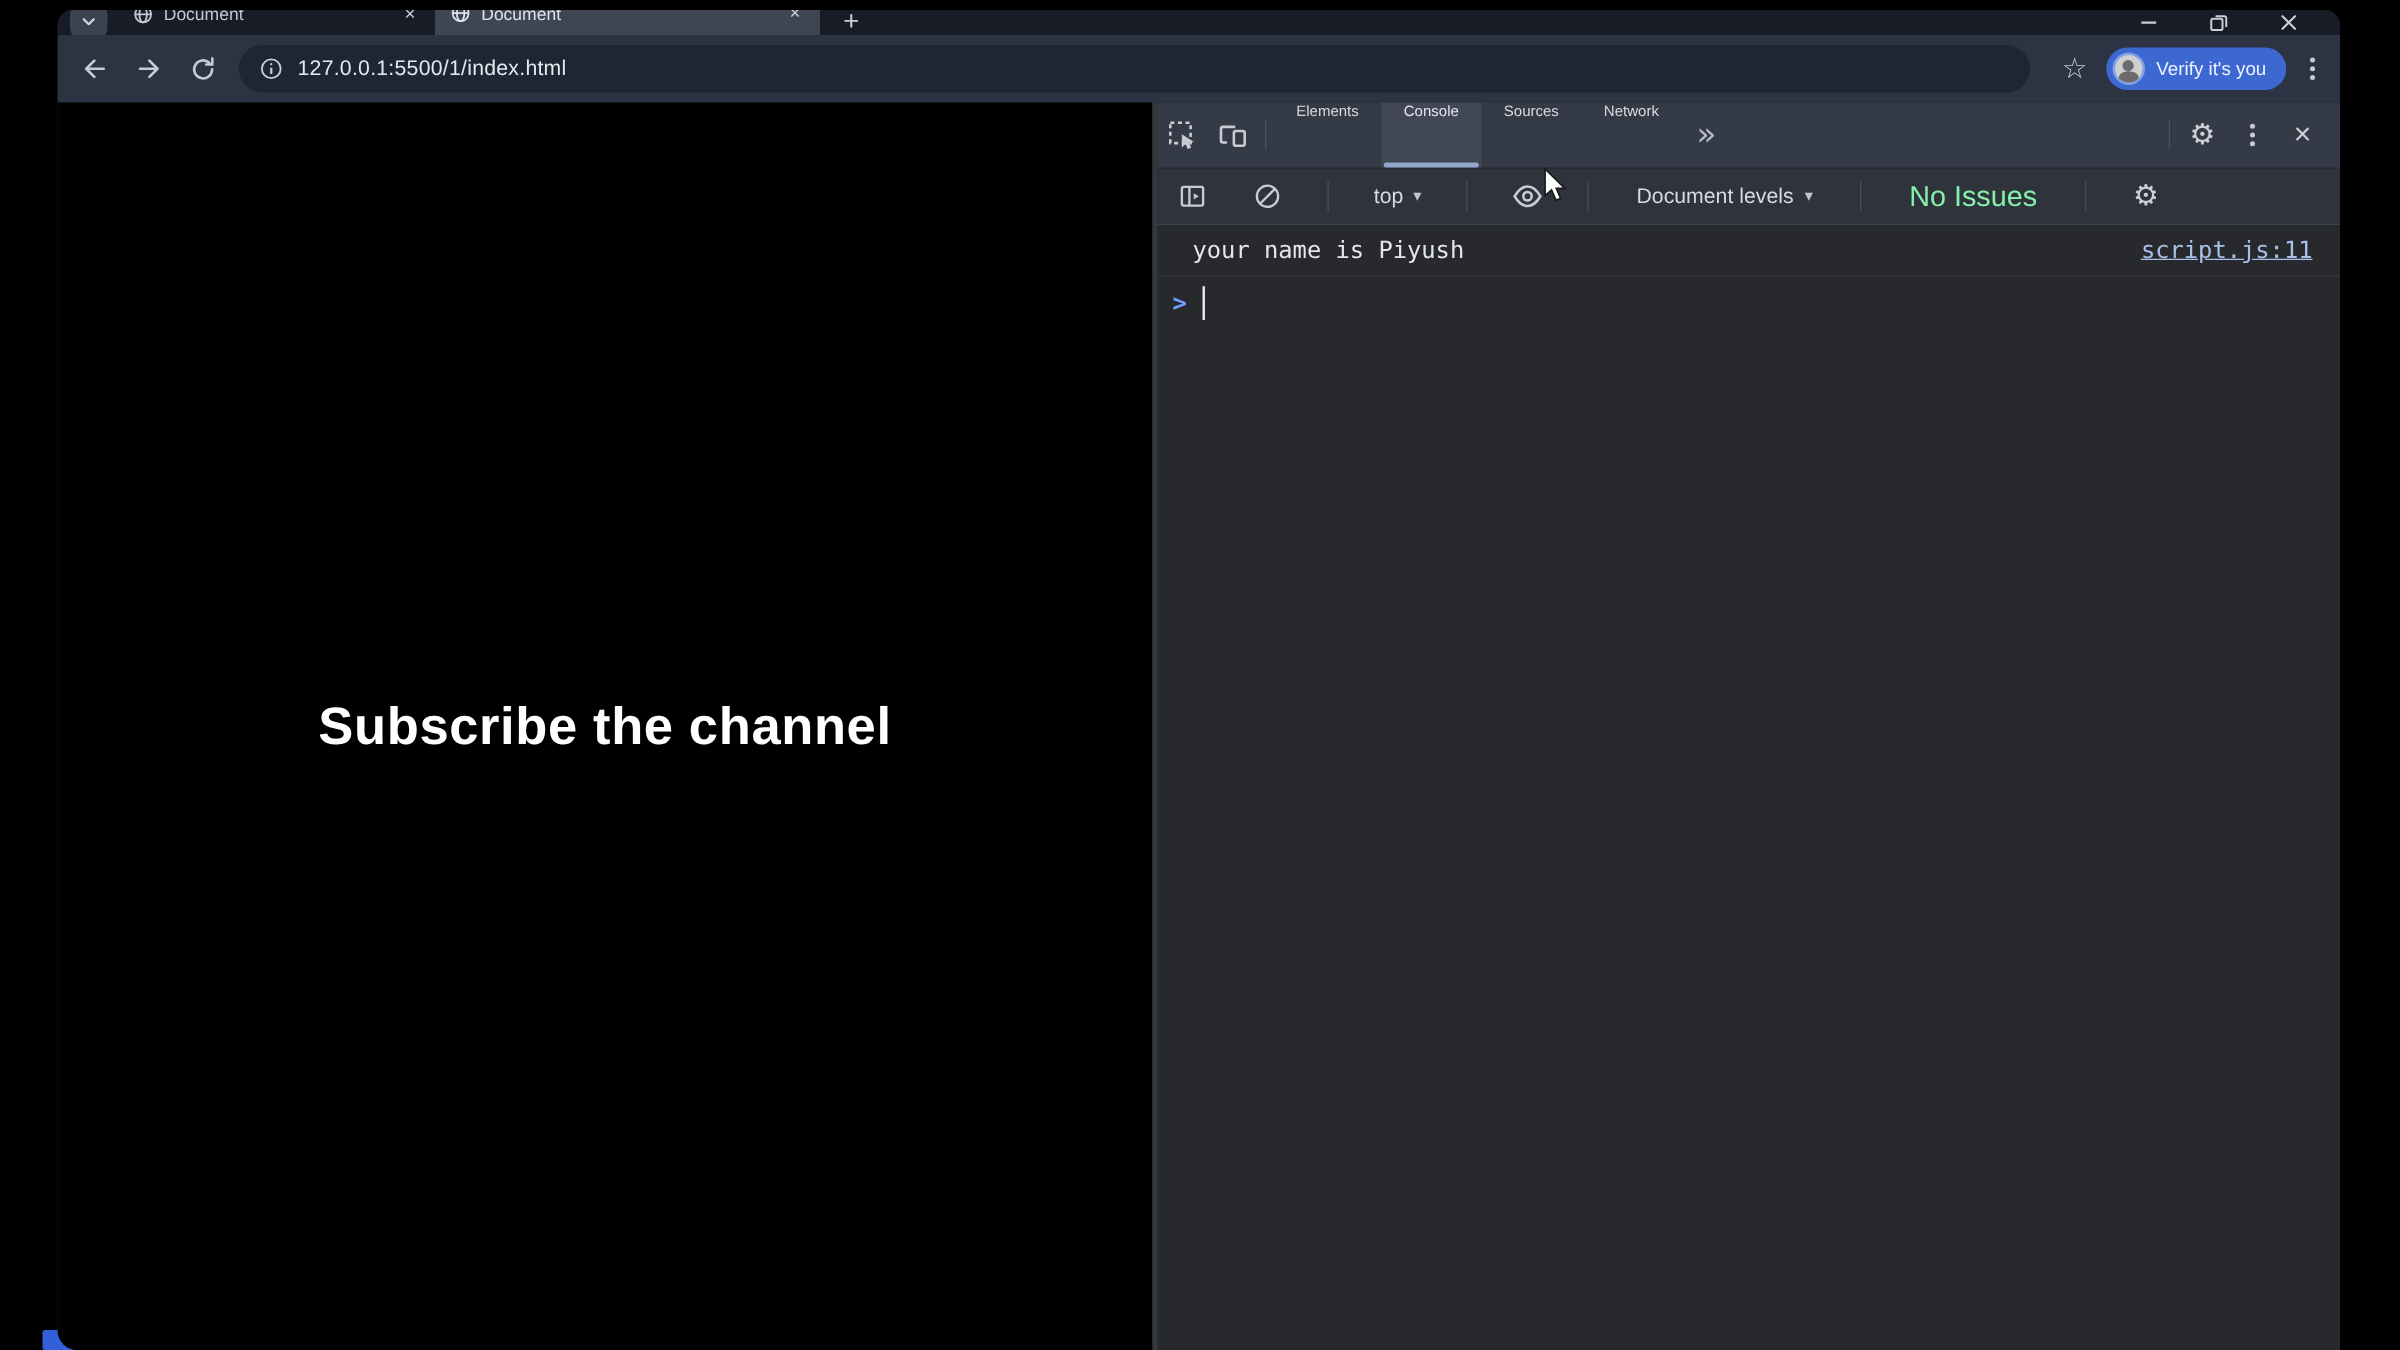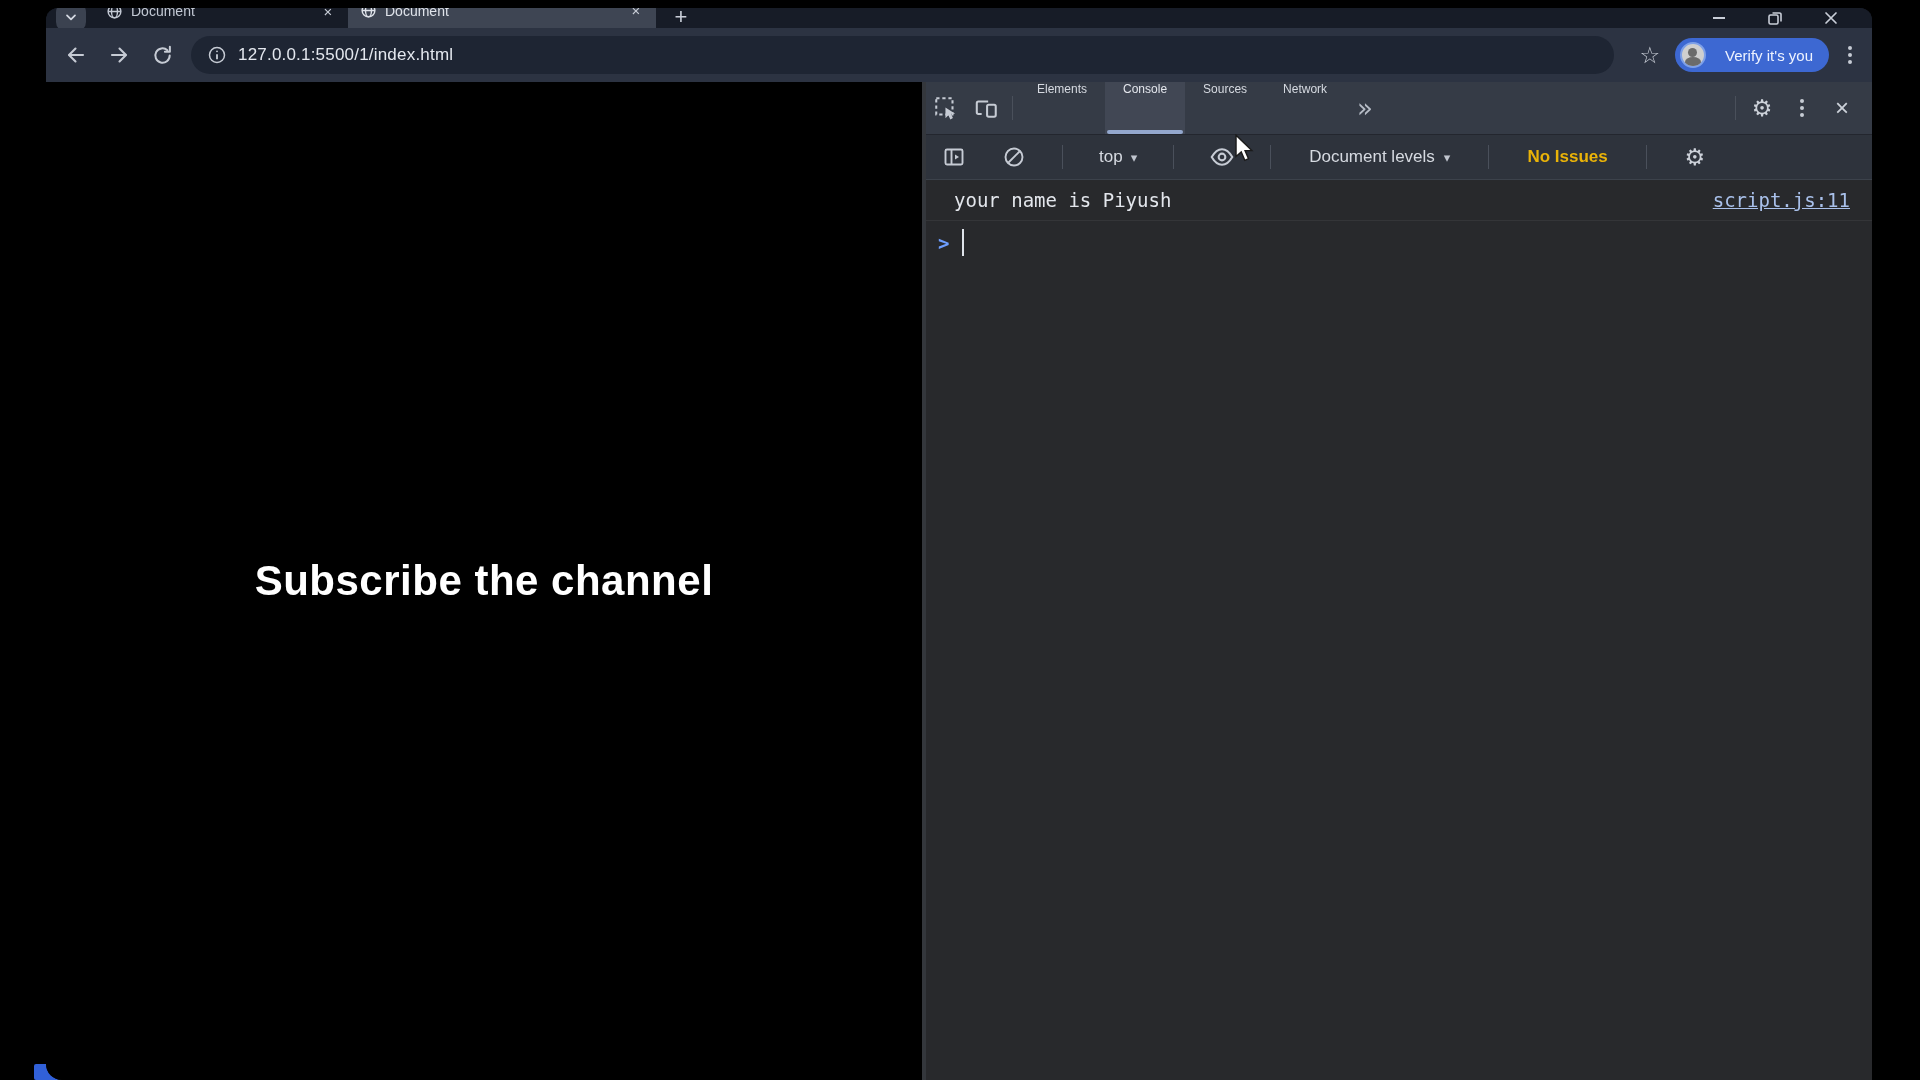--- a/index.html
+++ b/index.html
@@ -25,21 +25,21 @@
   .win-btn{width:30px;height:30px;display:flex;align-items:center;justify-content:center;}
 
   
   .toolbar{height:54px;background:#2c3342;display:flex;align-items:center;gap:15px;padding:0 16px;flex:none;}
   .nav-btn{width:28px;height:28px;display:flex;align-items:center;justify-content:center;flex:none;}
   .url-pill{flex:1;height:38px;background:#1e2533;border-radius:19px;display:flex;align-items:center;
     gap:11px;padding:0 16px;margin-right:10px;min-width:0;}
   .url-text{color:#e4e8ef;font-size:17px;letter-spacing:.2px;white-space:nowrap;}
   .glyph{font-family:"DejaVu Sans",sans-serif;}
   .star{font-size:23px;color:#c6cbd4;line-height:1;}
-  .verify-pill{height:34px;background:#3d68d2;border-radius:17px;display:flex;align-items:center;gap:19px;
+  .verify-pill{height:34px;background:#3d68d2;border-radius:17px;display:flex;align-items:center;gap:9px;
     padding:0 16px 0 5px;flex:none;}
   .avatar{width:26px;height:26px;border-radius:50%;background:#cfcfcf;position:relative;overflow:hidden;flex:none;
     border:2px solid #7ea0e8;box-sizing:border-box;}
   .avatar::before{content:"";position:absolute;left:6px;top:4px;width:9px;height:9px;border-radius:50%;background:#6b6b6b;}
   .avatar::after{content:"";position:absolute;left:3px;top:13px;width:16px;height:10px;border-radius:50% 50% 0 0;background:#6b6b6b;}
   .verify-label{color:#eef3ff;font-size:15px;white-space:nowrap;}
   .menu-dots{display:flex;flex-direction:column;gap:3px;padding:4px;}
   .menu-dots i{width:4px;height:4px;border-radius:50%;background:#c6cbd4;}
 
   
@@ -63,21 +63,21 @@
     border-bottom:1px solid #3c424b;flex:none;}
   .dt-toolbar .tool{width:36px;height:32px;display:flex;align-items:center;justify-content:center;flex:none;}
   .ctx{display:flex;align-items:center;gap:8px;color:#d6dae1;font-size:17px;padding:0 6px;white-space:nowrap;}
   .caret{font-size:13px;color:#c0c5ce;font-family:"DejaVu Sans",sans-serif;}
   .filter-pill{width:298px;height:30px;background:#3e4654;border-radius:15px;display:flex;align-items:center;
     gap:10px;padding:0 14px;flex:none;box-sizing:border-box;}
   .filter-pill input{background:transparent;border:none;outline:none;color:#cfd4dc;font-size:17px;width:100%;
     font-family:"Liberation Sans",sans-serif;}
   .filter-pill input::placeholder{color:#9aa3b2;}
   .levels{display:flex;align-items:center;gap:9px;color:#d6dae1;font-size:17px;padding:0 8px;white-space:nowrap;}
-  .no-issues{color:#eab308;font-size:17px;padding:0 8px;white-space:nowrap;font-weight:bold;}
+  .no-issues{color:#86efac;font-size:23px;padding:0 8px;white-space:nowrap;}
 
   .dt-console{flex:1;font-family:"DejaVu Sans Mono",monospace;font-size:19px;min-height:0;}
   .console-msg{display:flex;justify-content:space-between;align-items:center;padding:9px 22px 9px 28px;
     border-bottom:1px solid rgba(255,255,255,.06);}
   .console-msg .msg-text{color:#e3e6ec;}
   .console-msg .msg-source{color:#a9c0ea;text-decoration:underline;}
   .console-prompt{display:flex;align-items:center;padding:8px 0 8px 12px;}
   .prompt-chevron{color:#6e9eff;font-weight:700;}
   .caret-bar{width:2px;height:27px;background:#dfe3ea;margin-left:13px;animation:blink 1.1s steps(1) infinite;}
   @keyframes blink{50%{opacity:0;}}

